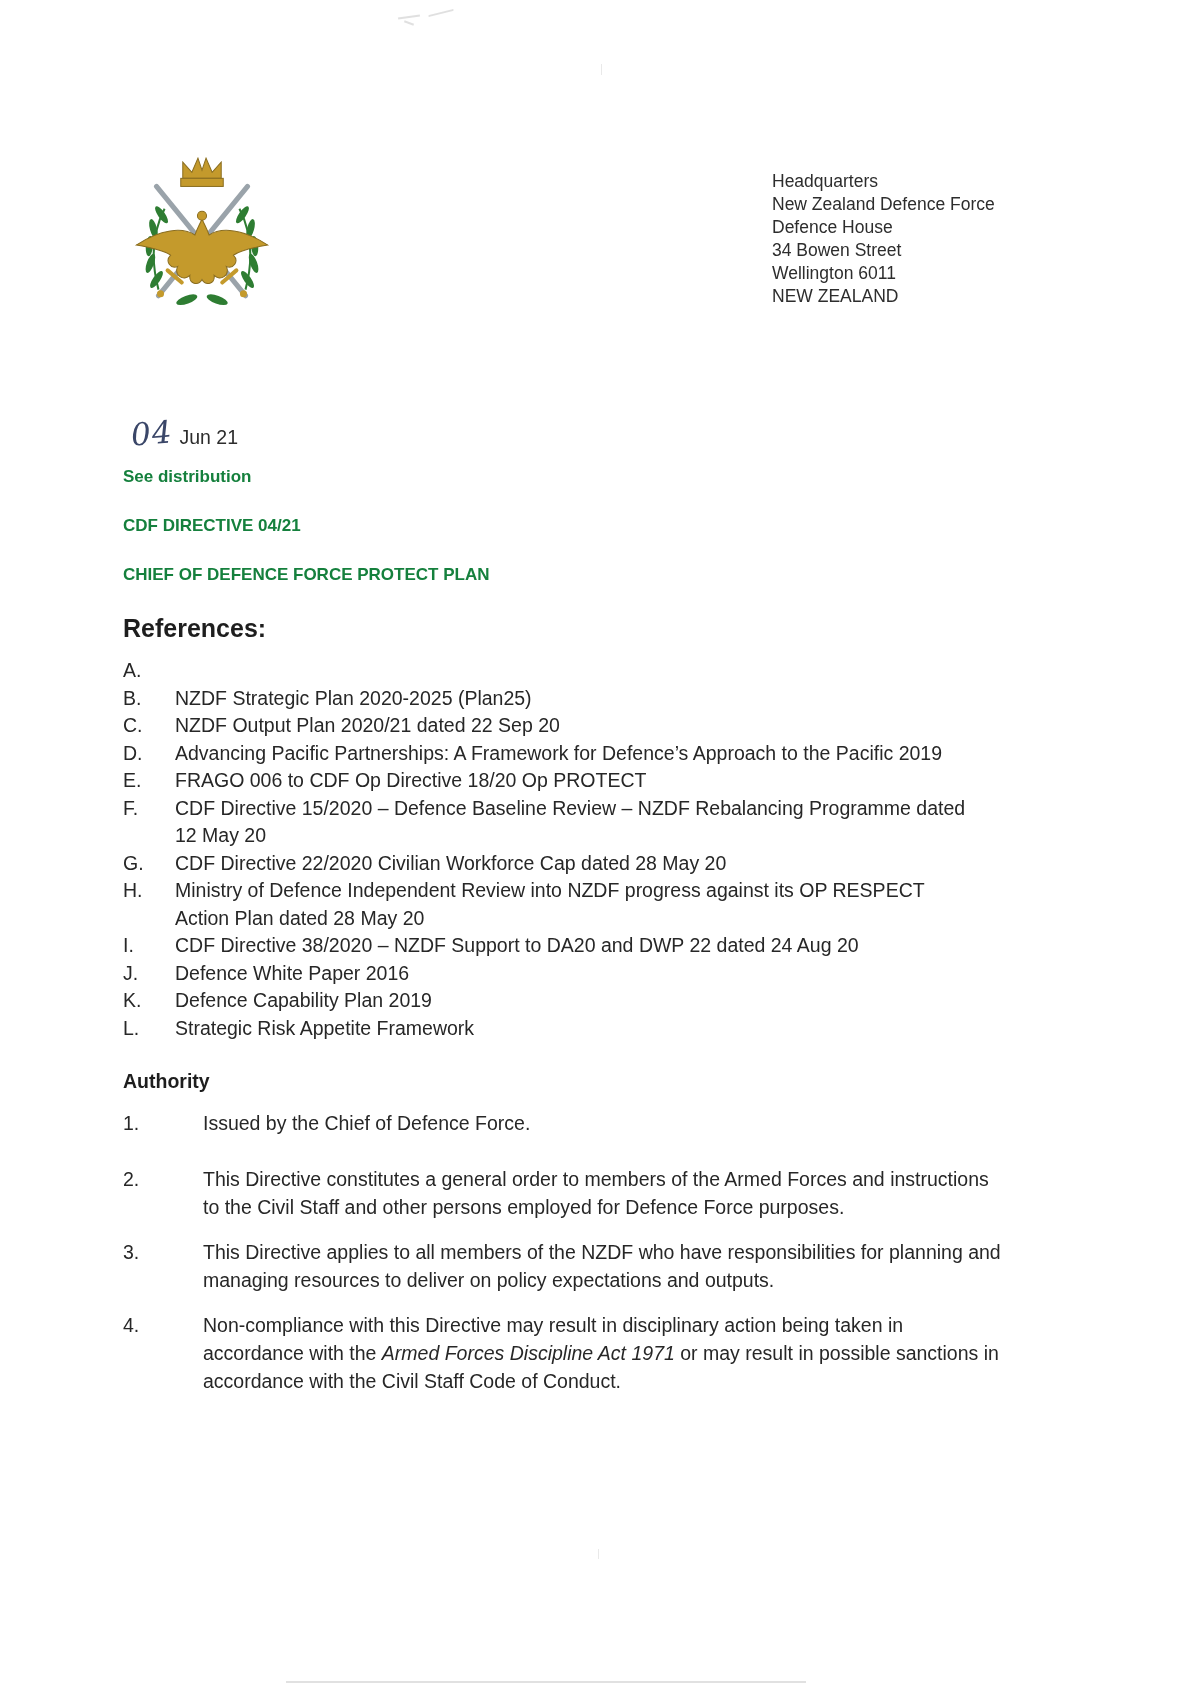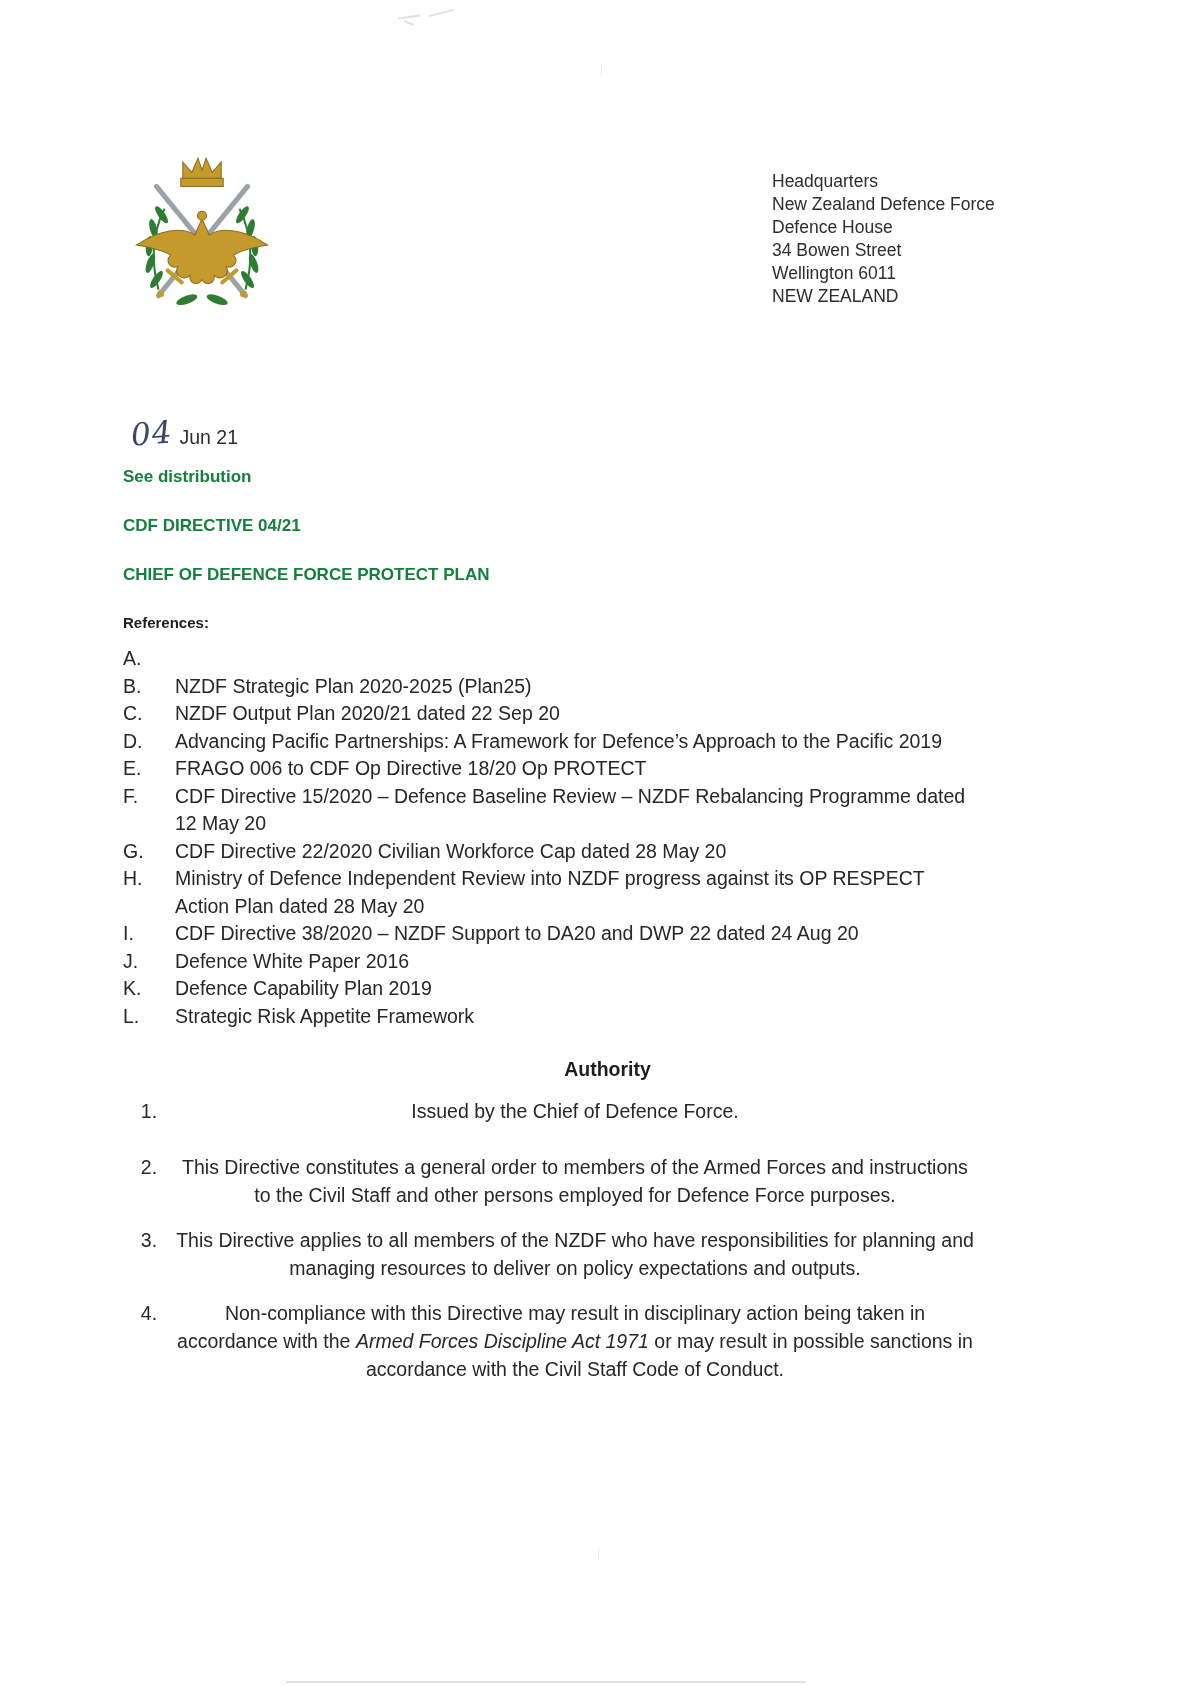--- a/index.html
+++ b/index.html
@@ -13,29 +13,29 @@
   .crest{position:absolute;left:122px;top:148px;}
   .address{position:absolute;left:772px;top:170px;font-size:17.5px;line-height:23px;color:#2d2d2d;}
   
   .content{padding-left:123px;padding-right:100px;}
   .date-line{font-size:19.5px;margin:0 0 18px 8px;color:#2d2d2d;white-space:nowrap;}
   .hand{
     font-family:"DejaVu Serif",serif;font-style:italic;font-size:31px;color:#3a4668;
     display:inline-block;transform:rotate(-5deg);margin-right:7px;letter-spacing:1px;line-height:30px;
   }
   .bold-line{font-weight:bold;font-size:17px;color:#15803d;margin:0 0 29px 0;}
-  .refs-heading{font-weight:bold;font-size:15px;color:#1e1e1e;margin:0 0 14px 0;}
+  .refs-heading{font-weight:bold;font-size:25px;color:#1e1e1e;margin:0 0 14px 0;}
   .ref-row{display:flex;font-size:19.5px;line-height:27.5px;}
   .ref-letter{width:52px;flex:none;}
   .ref-text{width:800px;}
-  .section{margin-top:28px;text-align:center;}
+  .section{margin-top:28px;}
   .sec-heading{font-weight:bold;font-size:19.5px;color:#1e1e1e;margin:0 0 16px 0;}
   .para{display:flex;font-size:19.5px;line-height:28px;margin-bottom:17px;}
   .para-number{width:52px;flex:none;}
-  .para-text{width:800px;}
+  .para-text{width:800px;margin-left:28px;}
   .italic{font-style:italic;}
   
   .artifact{position:absolute;background:#c7c7c7;opacity:.55;}
   .squiggle1{left:398px;top:16px;width:22px;height:2px;transform:rotate(-8deg);}
   .squiggle2{left:428px;top:12px;width:26px;height:2px;transform:rotate(-14deg);border-radius:2px;}
   .squiggle3{left:404px;top:22px;width:10px;height:2px;transform:rotate(20deg);}
   .tick-top{left:601px;top:64px;width:1px;height:11px;opacity:.4;}
   .tick-bottom{left:598px;top:1549px;width:1px;height:10px;opacity:.4;}
   .bottom-line{left:286px;top:1681px;width:520px;height:2px;opacity:.45;background:#bdbdbd;}
 </style>

